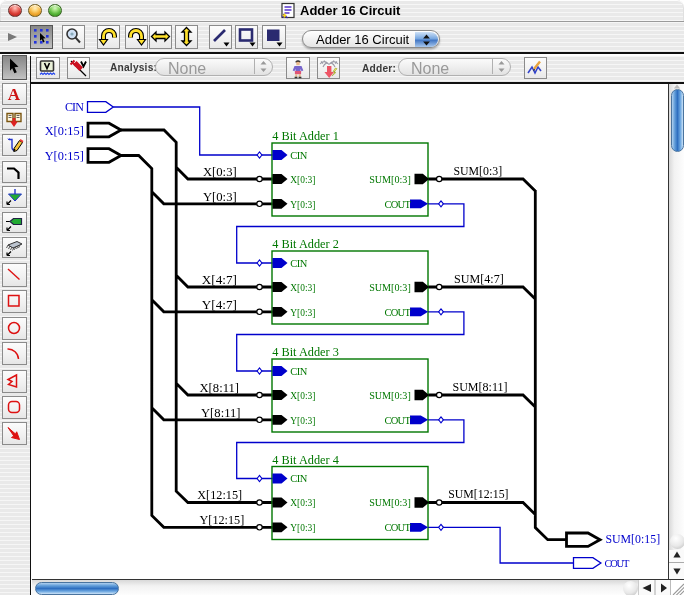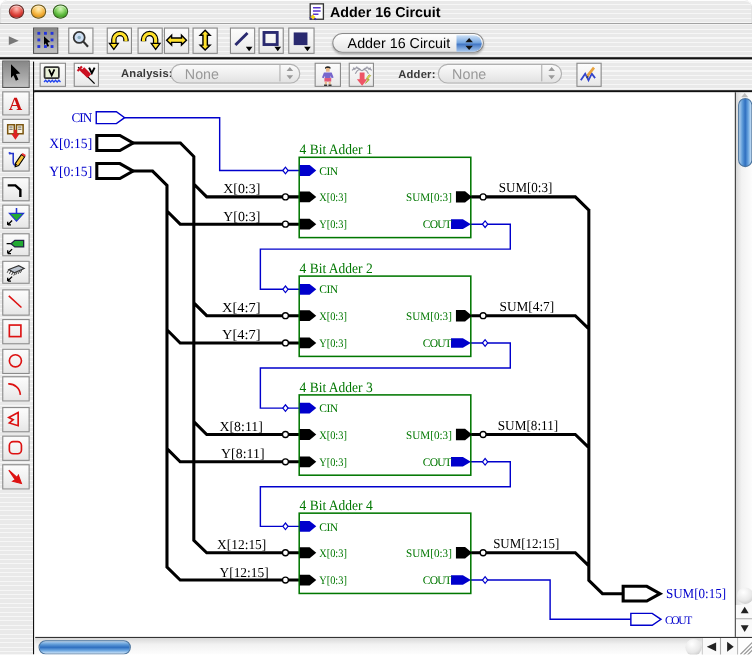--- a/index.html
+++ b/index.html
@@ -27,21 +27,21 @@
 #popup1 { position:absolute; left:302px; top:7.5px; width:138px; height:18.5px;
   background:linear-gradient(180deg,#ffffff,#e4e4e4); border:1px solid #8a8a8a; border-radius:9px;
   box-shadow:0 1.5px 2px rgba(0,0,0,.28); }
 #popup1 .lbl { position:absolute; left:13px; top:1.5px; font-size:13px; color:#000; }
 .tb2 { position:absolute; top:0.5px; height:22.6px; width:23.5px;
   background:linear-gradient(180deg,#fcfcfc 0%,#f2f2f2 55%,#e8e8e8 100%);
   border:1.2px solid #8b8b8b; }
 .ddl { position:absolute; font-size:10.2px; font-weight:bold; color:#3a3a3a; letter-spacing:0.2px; }
 .dd { position:absolute; height:18px; background:linear-gradient(180deg,#fbfbfb,#e2e2e2);
   border:1.5px solid #b0b0b0; border-radius:9px; }
-.dd .txt { position:absolute; left:12px; top:1px; font-size:13px; color:#999; }
+.dd .txt { position:absolute; left:12px; top:1px; font-size:16px; color:#999; }
 #row2wrap { position:absolute; left:0; top:56px; width:684px; height:28px; border-bottom:2px solid #111; }
 #palette { position:absolute; left:0; top:56px; width:31px; height:539px; border-right:1.5px solid #111; }
 .pb { position:absolute; left:2.2px; width:24.5px;
   background:linear-gradient(180deg,#fcfcfc 0%,#f0f0f0 60%,#e6e6e6 100%);
   border:1.2px solid #8b8b8b; }
 #canvas { position:absolute; left:31.5px; top:84px; width:636.5px; height:495px; background:#fff; }
 #vsb { position:absolute; left:668px; top:84px; width:16px; height:495px; border-left:1px solid #333;
   background:linear-gradient(90deg,#d8d8d8 0%,#f2f2f2 35%,#fdfdfd 100%); }
 #hsb { position:absolute; left:31.5px; top:579px; width:652.5px; height:16px; border-top:1px solid #333;
   background:linear-gradient(180deg,#d8d8d8 0%,#f2f2f2 40%,#fdfdfd 100%); }

